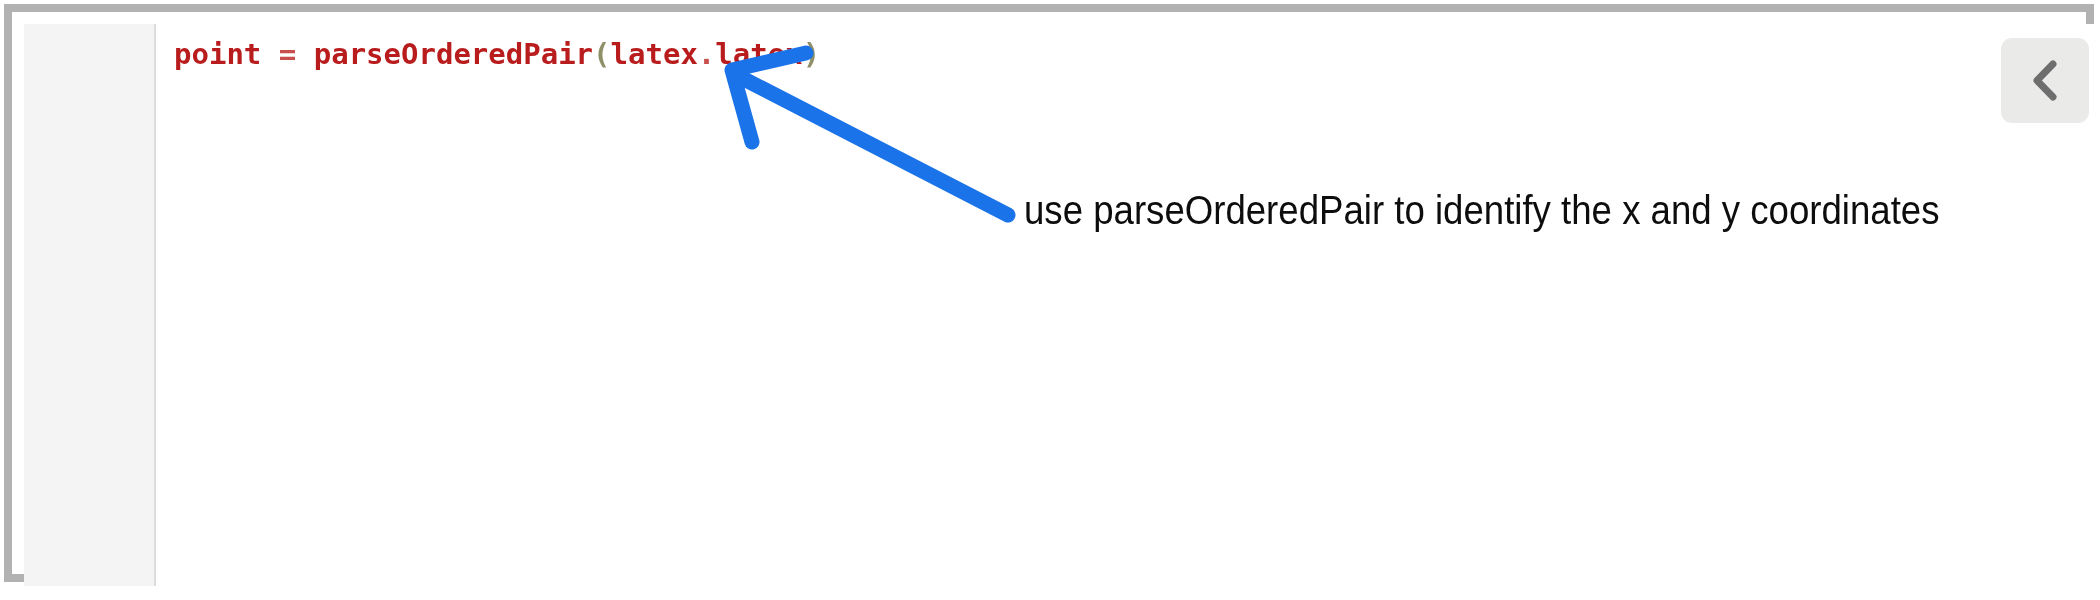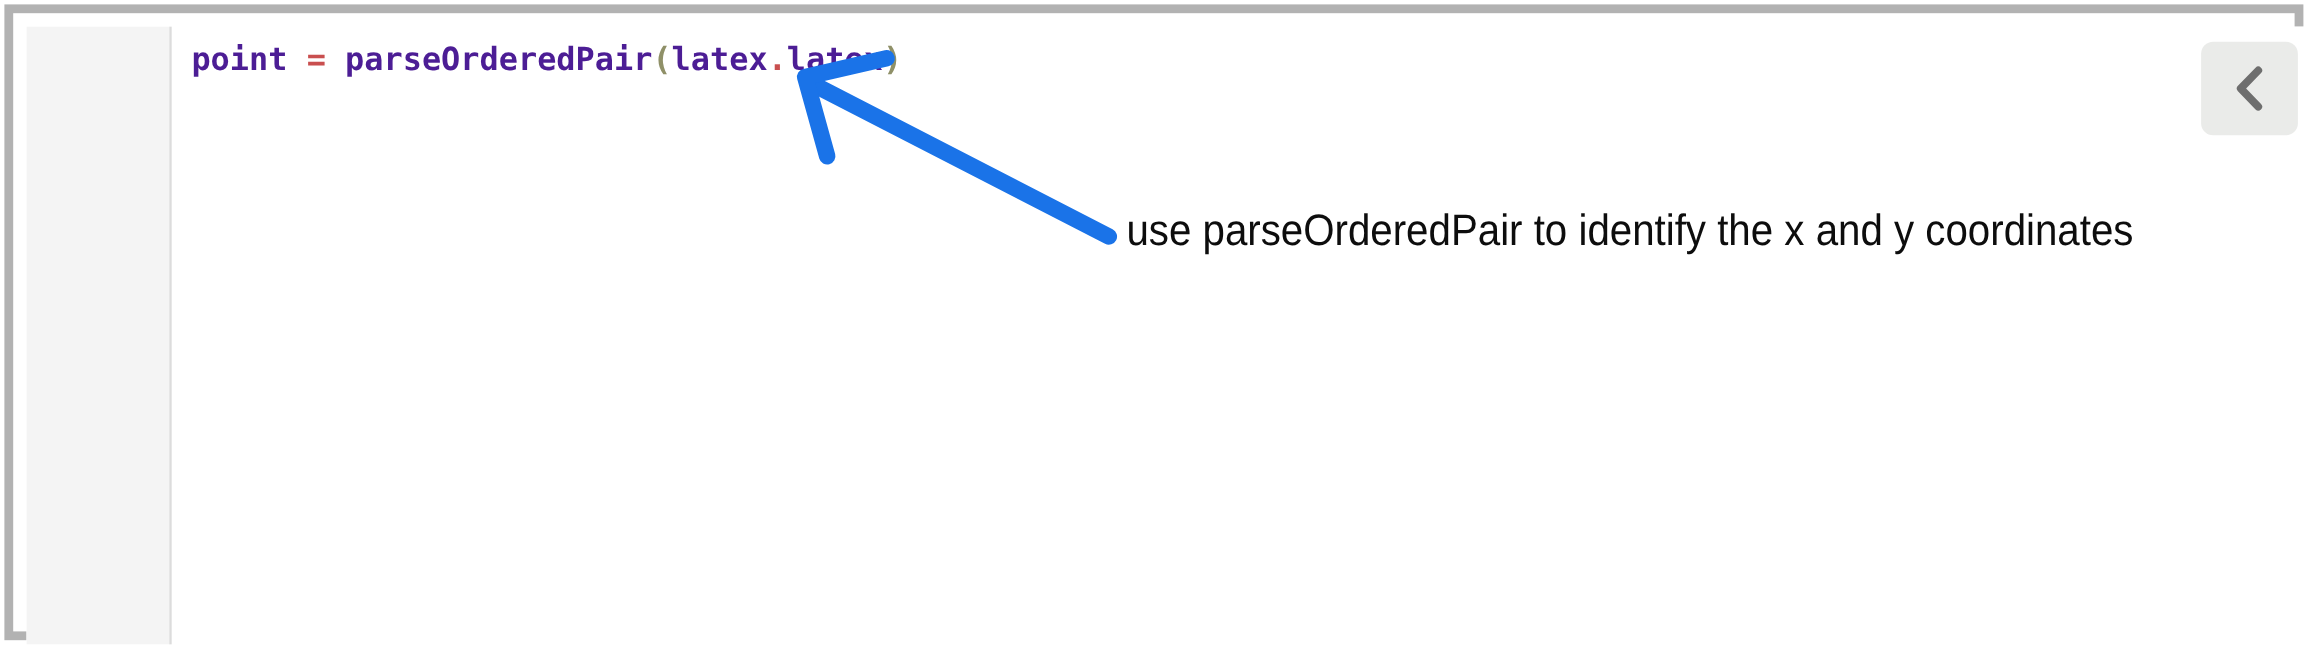--- a/index.html
+++ b/index.html
@@ -74,21 +74,21 @@
     font-family: "DejaVu Sans Mono", "Liberation Mono", monospace;
     font-size: 29px;
     line-height: 36px;
     font-weight: 700;
     color: #1a1a1a;
     letter-spacing: 0px;
   }
   .tok-op       { color: #c94f4f; }
   .tok-punct    { color: #c94f4f; }
   .tok-paren    { color: #8f9068; }
-  .tok-plain    { color: #4c1d95; }
+  .tok-plain    { color: #b91c1c; }
 
   
   .collapse-button {
     position: absolute;
     left: 1977px;
     top: 14px;
     width: 88px;
     height: 85px;
     background: #eaebe9;
     border-radius: 11px;

